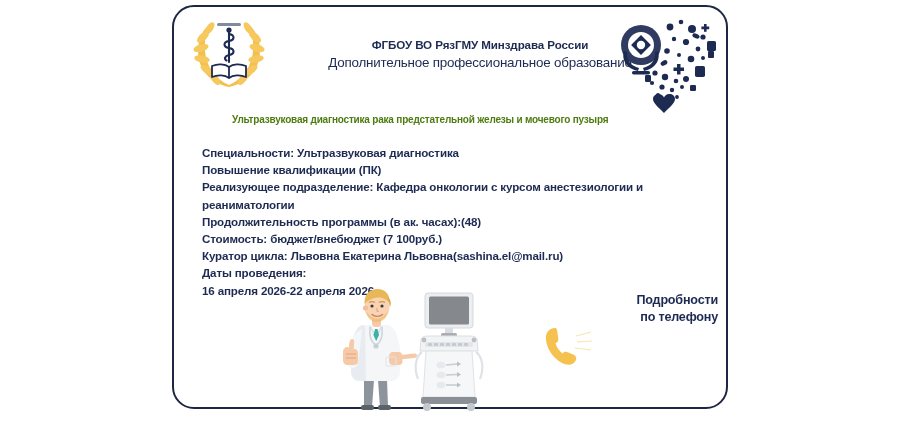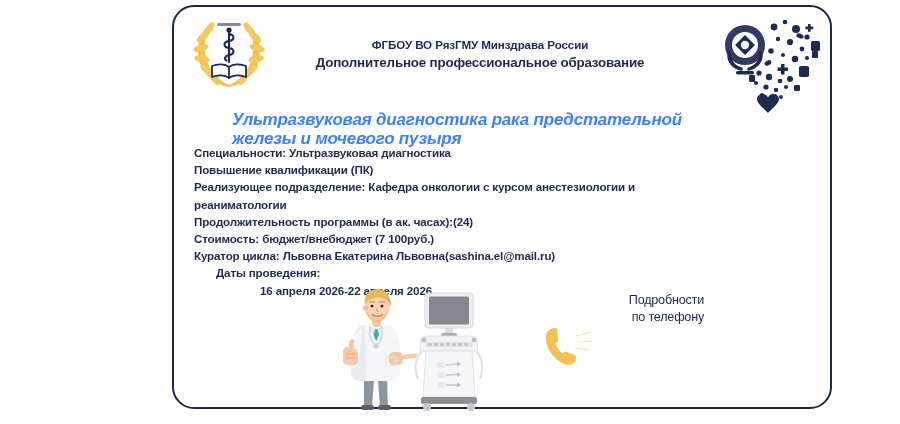--- a/index.html
+++ b/index.html
@@ -2,59 +2,58 @@
 <html><head>
 <meta charset="utf-8">
 <style>
   html,body{margin:0;padding:0;}
   body{
     width:900px;height:424px;background:#ffffff;
     font-family:"Liberation Sans","DejaVu Sans",sans-serif;
     overflow:hidden;position:relative;
   }
   .card{
-    position:absolute;left:172px;top:5px;width:660px;height:404px;
+    position:absolute;left:172px;top:5px;width:556px;height:404px;
     box-sizing:border-box;
     border:2.2px solid #1d2642;border-radius:22px;background:#ffffff;
   }
   
   .logo{position:absolute;left:16px;top:8px;width:78px;height:78px;}
   
   .heart-collage{position:absolute;right:6px;top:4px;width:112px;height:104px;}
   
   .hdr{position:absolute;left:96px;top:30px;width:420px;text-align:center;}
   .hdr .l1,.hdr .l2,.hdr .l3{
     font-size:11.6px;font-weight:bold;color:#1d2a52;line-height:15.5px;
     letter-spacing:-.1px;
   }
   .hdr .dpo{
-    font-size:13.4px;font-weight:bold;color:#1d2a52;line-height:18px;
+    font-size:13.4px;font-weight:normal;color:#1d2a52;line-height:18px;
     margin-top:1px;letter-spacing:-.2px;
   }
   
   .ptitle{
     position:absolute;left:58px;top:103px;width:470px;
-    font-size:17px;font-weight:bold;color:#3b82f6;line-height:19px;
+    font-size:10px;font-weight:bold;color:#4d7c0f;line-height:19px;
     letter-spacing:-.2px;
-    font-style:italic;
   }
   
   .details{
     position:absolute;left:20px;top:137px;width:500px;
     font-size:11.6px;font-weight:bold;color:#1d2a52;line-height:17.2px;
     letter-spacing:-.15px;
   }
-  .details .row{white-space:normal;}
+  .details .row{white-space:normal;margin-left:8px;}
   .mail{color:#1d2a52;}
   .dates-label{margin-left:22px;}
   .dates-val{margin-left:66px;}
   
   .phone-block{
-    position:absolute;left:400px;top:285px;width:130px;text-align:right;
-    font-size:12.6px;font-weight:normal;color:#1d2a52;line-height:17px;
+    position:absolute;left:414px;top:285px;width:130px;text-align:right;
+    font-size:12.6px;font-weight:bold;color:#1d2a52;line-height:17px;
     letter-spacing:-.2px;
   }
   .phone-icon{position:absolute;left:368px;top:316px;width:50px;height:44px;}
   
   .illus{position:absolute;left:155px;top:278px;width:160px;height:128px;}
 </style>
 </head>
 <body>
 
 <div class="card">
@@ -156,21 +155,21 @@
     <div class="l1">ФГБОУ ВО РязГМУ Минздрава России</div>
     <div class="dpo">Дополнительное профессиональное образование</div>
   </div>
 
   <div class="ptitle">Ультразвуковая диагностика рака предстательной железы и мочевого пузыря</div>
 
   <div class="details">
     <div class="row">Специальности: Ультразвуковая диагностика</div>
     <div class="row">Повышение квалификации (ПК)</div>
     <div class="row">Реализующее подразделение: Кафедра онкологии с курсом анестезиологии и реаниматологии</div>
-    <div class="row">Продолжительность программы (в ак. часах):(24)</div>
+    <div class="row">Продолжительность программы (в ак. часах):(48)</div>
     <div class="row">Стоимость: бюджет/внебюджет (7 100руб.)</div>
     <div class="row"><span>Куратор цикла: Львовна Екатерина Львовна(</span><span class="mail">sashina.el@mail.ru</span><span>)</span></div>
     <div class="row dates-label">Даты проведения:</div>
     <div class="row dates-val">16 апреля 2026-22 апреля 2026</div>
   </div>
 
   <div class="phone-icon">
     <svg viewBox="0 0 50 44" width="50" height="44">
       <g fill="#f5c250">
         <path d="M13 5 C7 5 3 10 4 17 C5 26 11 35 20 40 C26 43 32 42 34 37 C35 34 33 32 30 31 L25 29 C23 28.3 21.5 29 20.5 30.5 C17 28 14.5 24 13.5 20 C15.5 19.5 16.5 18 16.3 16 L15.6 10.5 C15.3 7.3 15 5 13 5 Z"></path>

